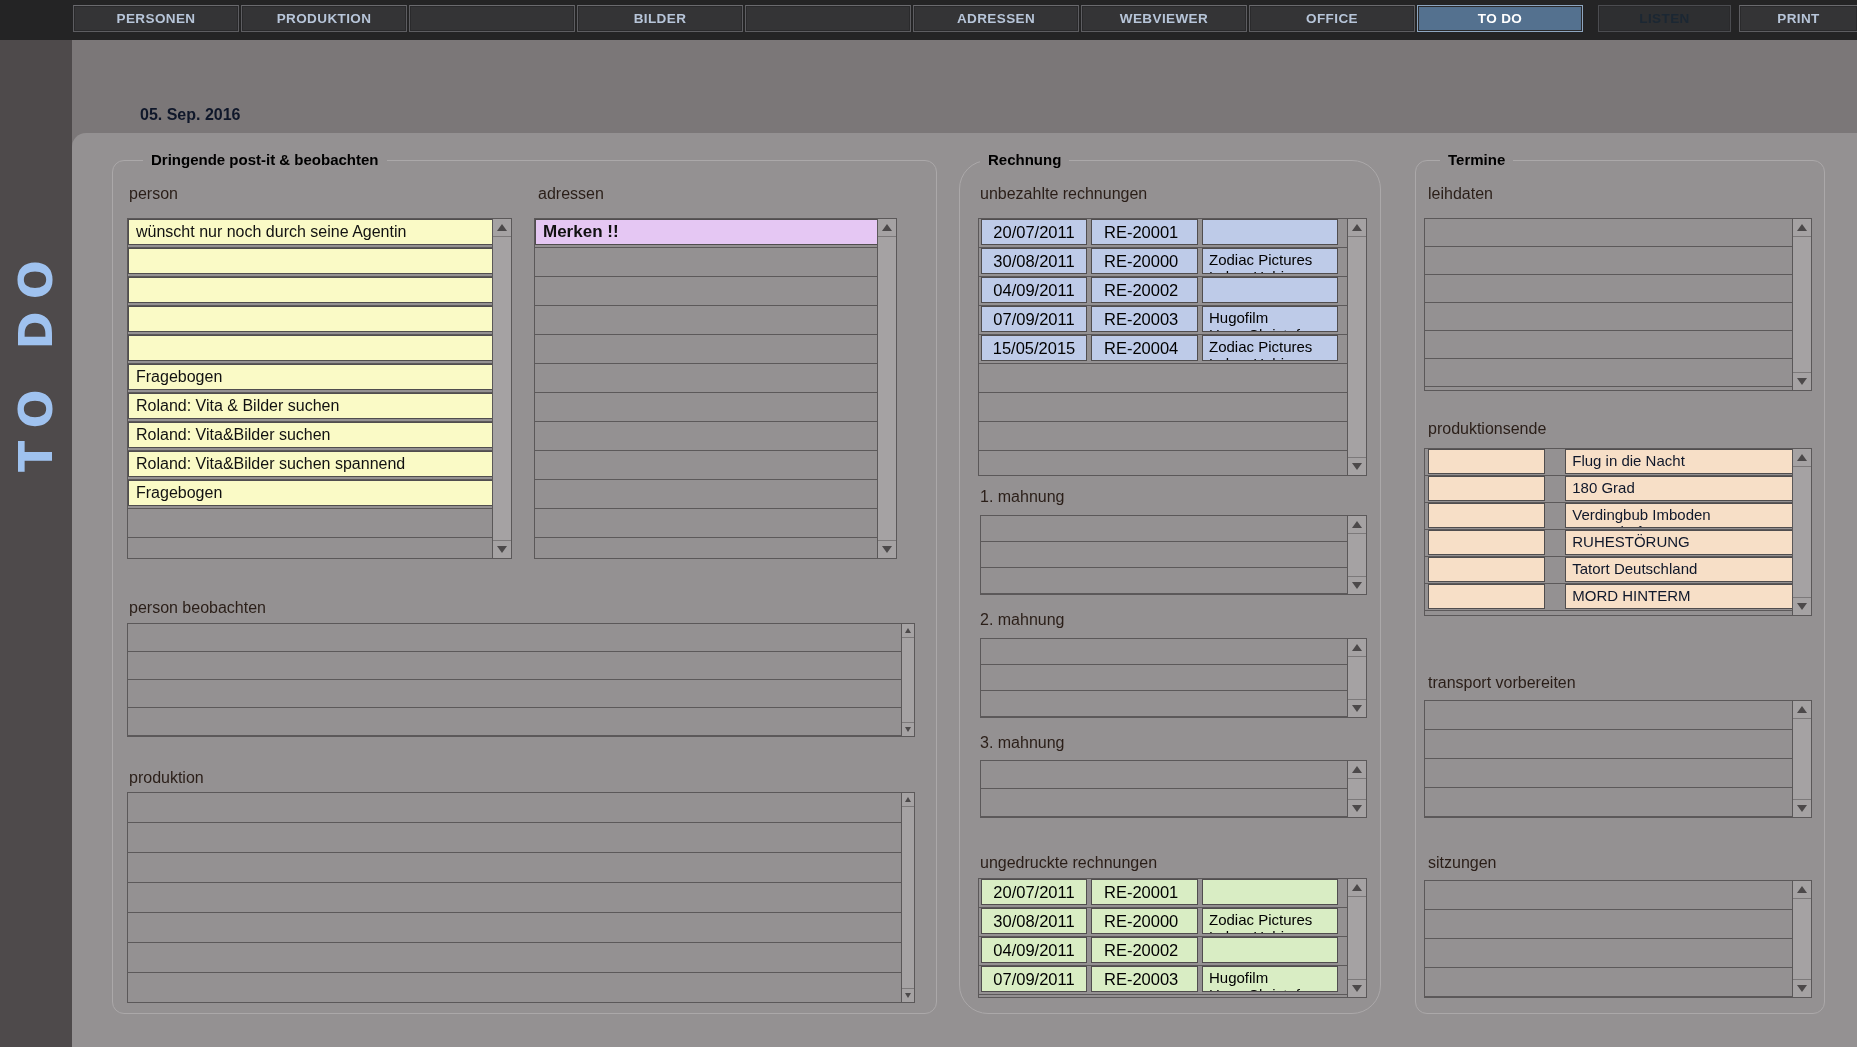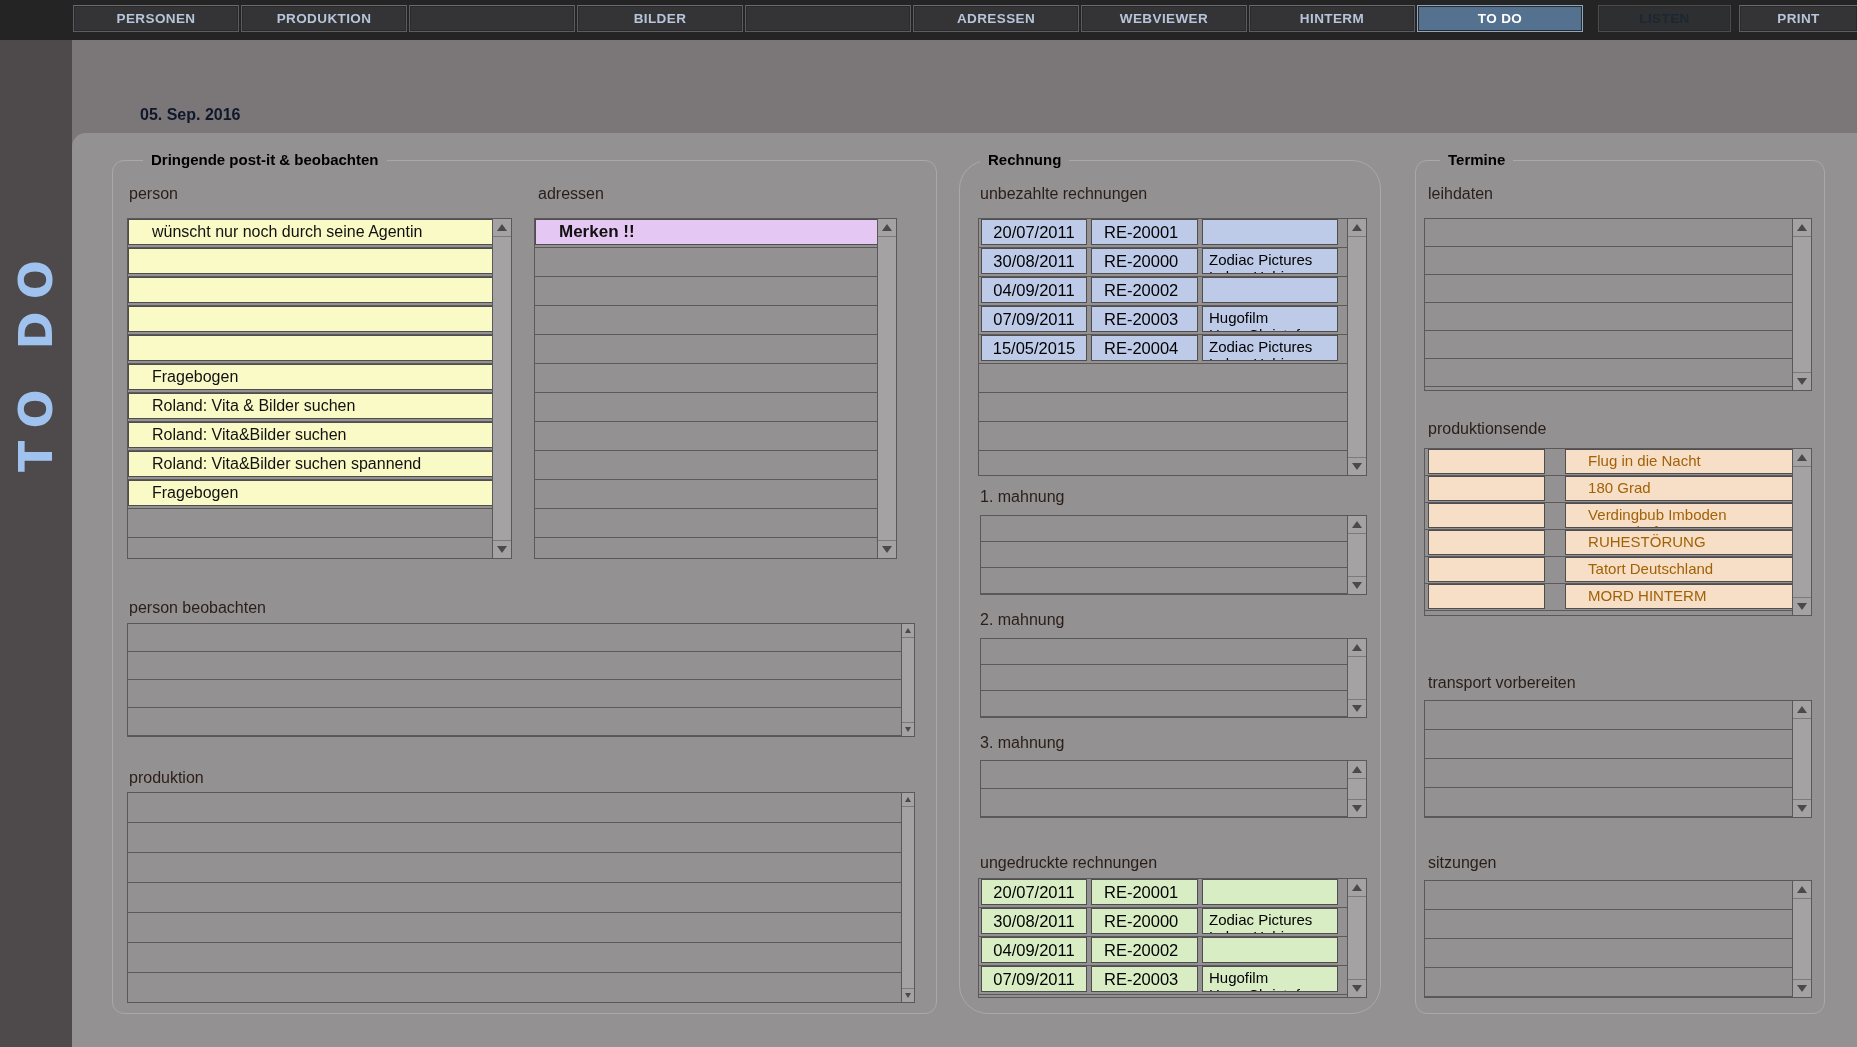--- a/index.html
+++ b/index.html
@@ -57,53 +57,53 @@
     border-bottom:7px solid #4c494a;}
   .tri-dn{width:0;height:0;border-left:5px solid transparent;border-right:5px solid transparent;
     border-top:7px solid #4c494a;}
   .sb.slim .tri-up{border-left-width:3.5px;border-right-width:3.5px;border-bottom-width:5px;}
   .sb.slim .tri-dn{border-left-width:3.5px;border-right-width:3.5px;border-top-width:5px;}
   
   .prow{height:26px;margin-bottom:3px;border:1px solid #504d4e;box-sizing:border-box;
     display:flex;align-items:center;overflow:hidden;}
   .postit{background:#fafac6;}
   .memo{background:#e5c7f3;}
-  .hand{font-family:cursive, sans-serif;font-size:16px;color:#111;padding-left:23px;
+  .hand{font-family:cursive, sans-serif;font-size:16px;color:#111;padding-left:7px;
     white-space:nowrap;}
   .memo .hand{font-size:17px;font-weight:600;text-align:center;}
   
   .trow{height:26px;margin-bottom:3px;display:flex;overflow:visible;}
   .cell{box-sizing:border-box;border:1px solid #504d4e;height:26px;overflow:hidden;}
   .cell.date{width:106px;margin-left:2px;font-size:16.5px;color:#000;
     display:flex;align-items:center;justify-content:center;}
   .cell.num{width:107px;margin-left:4px;font-size:16.5px;color:#000;
     display:flex;align-items:center;padding-left:12px;}
   .cell.comp{width:136px;margin-left:4px;font-size:15px;line-height:17px;color:#000;
     padding:2px 0 0 6px;}
   .blue .cell{background:#becbe8;}
   .green .cell{background:#d9edc4;}
   
   .pe-row{height:25px;margin-bottom:2px;display:flex;}
   .pe-cell{box-sizing:border-box;border:1px solid #504d4e;height:25px;background:#f7dfc7;overflow:hidden;}
   .pe-c1{width:120px;margin-left:3px;}
-  .pe-c2{width:233px;margin-left:20px;font-size:15px;line-height:17px;color:#a16207;padding:2px 0 0 22px;}
+  .pe-c2{width:233px;margin-left:20px;font-size:15px;line-height:17px;color:#0f172a;padding:2px 0 0 6px;}
 </style>
 </head>
 <body>
 
 <div class="navband">
   <div class="navrow">
     <div class="navbtn">PERSONEN</div>
     <div class="navbtn">PRODUKTION</div>
     <div class="navbtn"></div>
     <div class="navbtn">BILDER</div>
     <div class="navbtn"></div>
     <div class="navbtn">ADRESSEN</div>
     <div class="navbtn">WEBVIEWER</div>
-    <div class="navbtn">HINTERM</div>
+    <div class="navbtn">OFFICE</div>
     <div class="navbtn active">TO DO</div>
     <div class="navbtn dim listen">LISTEN</div>
     <div class="navbtn print">PRINT</div>
   </div>
 </div>
 
 <div class="sidebar">
   <div class="vtitle">
     <span>TO DO</span>
   </div>

